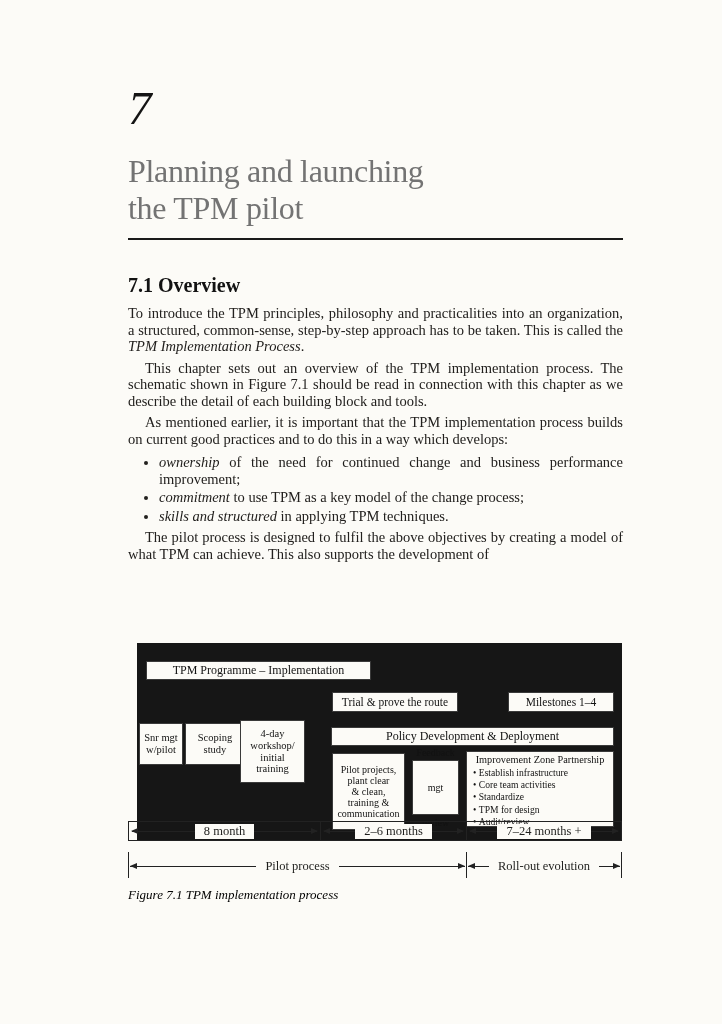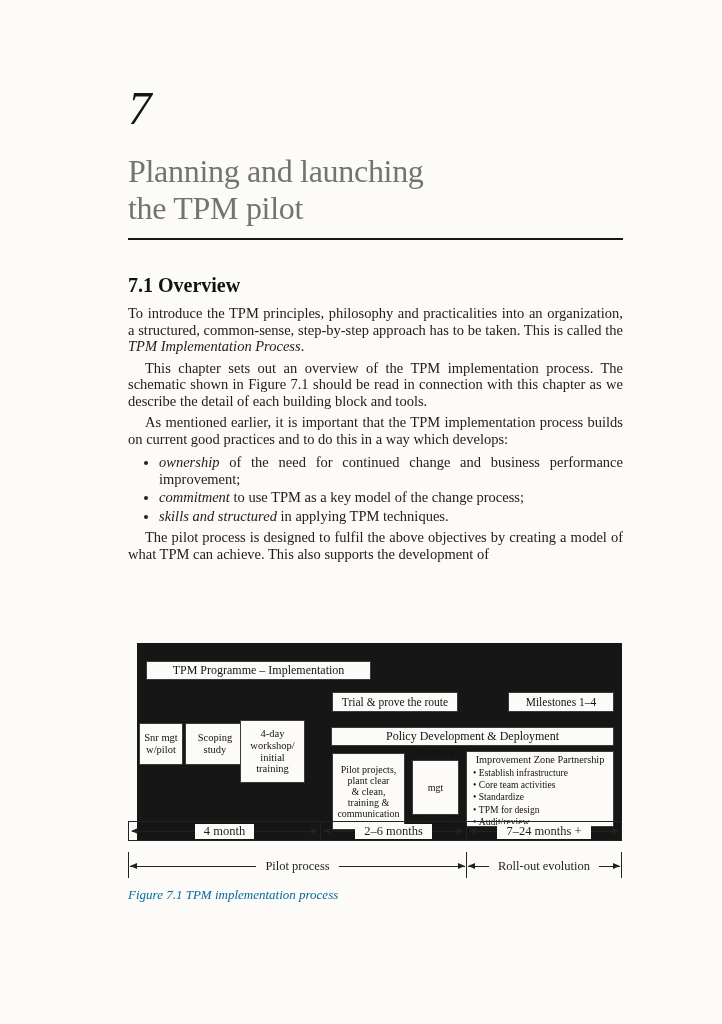--- a/index.html
+++ b/index.html
@@ -56,21 +56,21 @@
   .phase-seg {
     position:absolute; top:238px; height:20px;
     display:flex; align-items:center; justify-content:center;
   }
   .phase-seg::before { content:""; position:absolute; left:2px; right:2px; top:50%; border-top:1px solid #222; }
   .ah-l { position:absolute; left:2px; top:50%; transform:translateY(-50%); width:0; height:0;
           border-top:3.5px solid transparent; border-bottom:3.5px solid transparent; border-right:7px solid #222; }
   .ah-r { position:absolute; right:2px; top:50%; transform:translateY(-50%); width:0; height:0;
           border-top:3.5px solid transparent; border-bottom:3.5px solid transparent; border-left:7px solid #222; }
   .tick { position:absolute; width:1px; height:26px; top:234px; background:#222; }
-  .caption { position:absolute; left:0; top:269px; font-style:italic; font-size:13px; color:#0369a1; }
+  .caption { position:absolute; left:0; top:269px; font-style:italic; font-size:13px; color:#000000; }
 </style>
 </head>
 <body>
 
 <div class="page">
 
   <div class="content">
     <div class="chapter-num">7</div>
     <h1 class="chapter-title">
       <span>Planning and launching</span>
@@ -136,21 +136,21 @@
           <li>Core team activities</li>
           <li>Standardize</li>
           <li>TPM for design</li>
           <li>Audit/review</li>
         </ul>
       </div>
     </div>
 
     <div class="tl-cell" style="left:0; width:193px;">
       <span class="ah-l"></span>
-      <span class="tl-lbl">4 month</span>
+      <span class="tl-lbl">8 month</span>
       <span class="ah-r"></span>
     </div>
     <div class="tl-cell" style="left:192px; width:147px;">
       <span class="ah-l"></span>
       <span class="tl-lbl">2–6 months</span>
       <span class="ah-r"></span>
     </div>
     <div class="tl-cell" style="left:338px; width:156px;">
       <span class="ah-l"></span>
       <span class="tl-lbl">7–24 months +</span>

